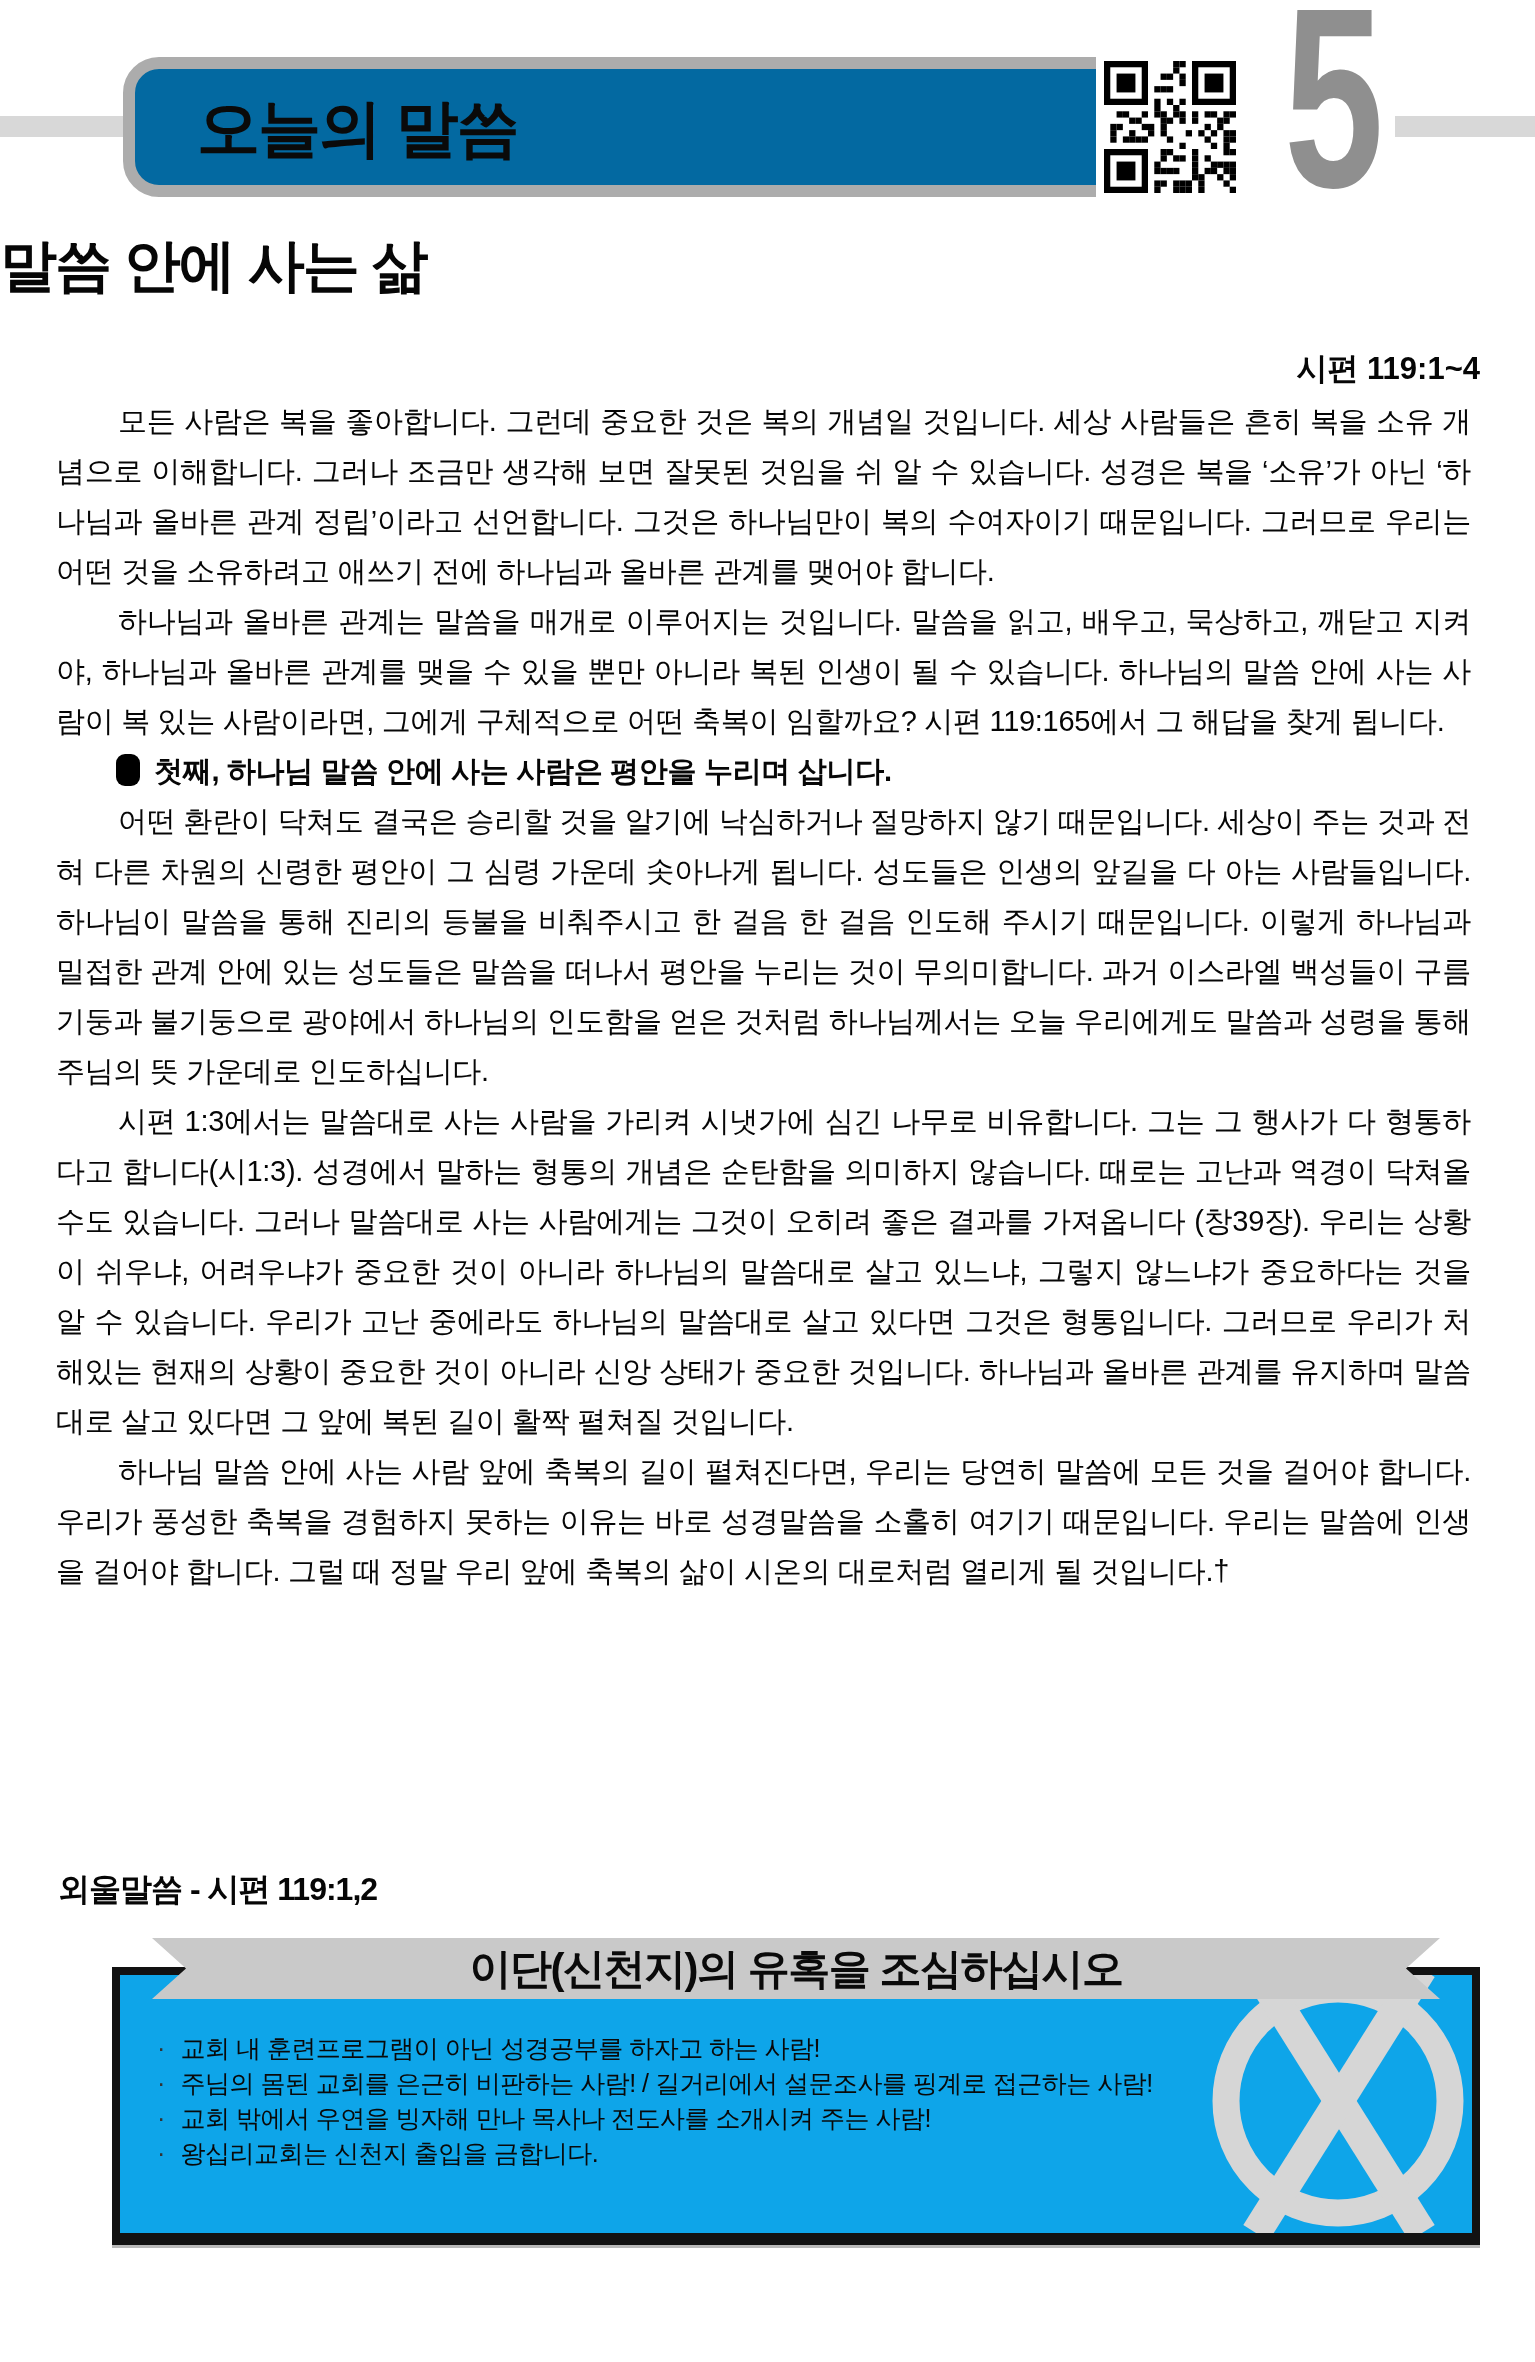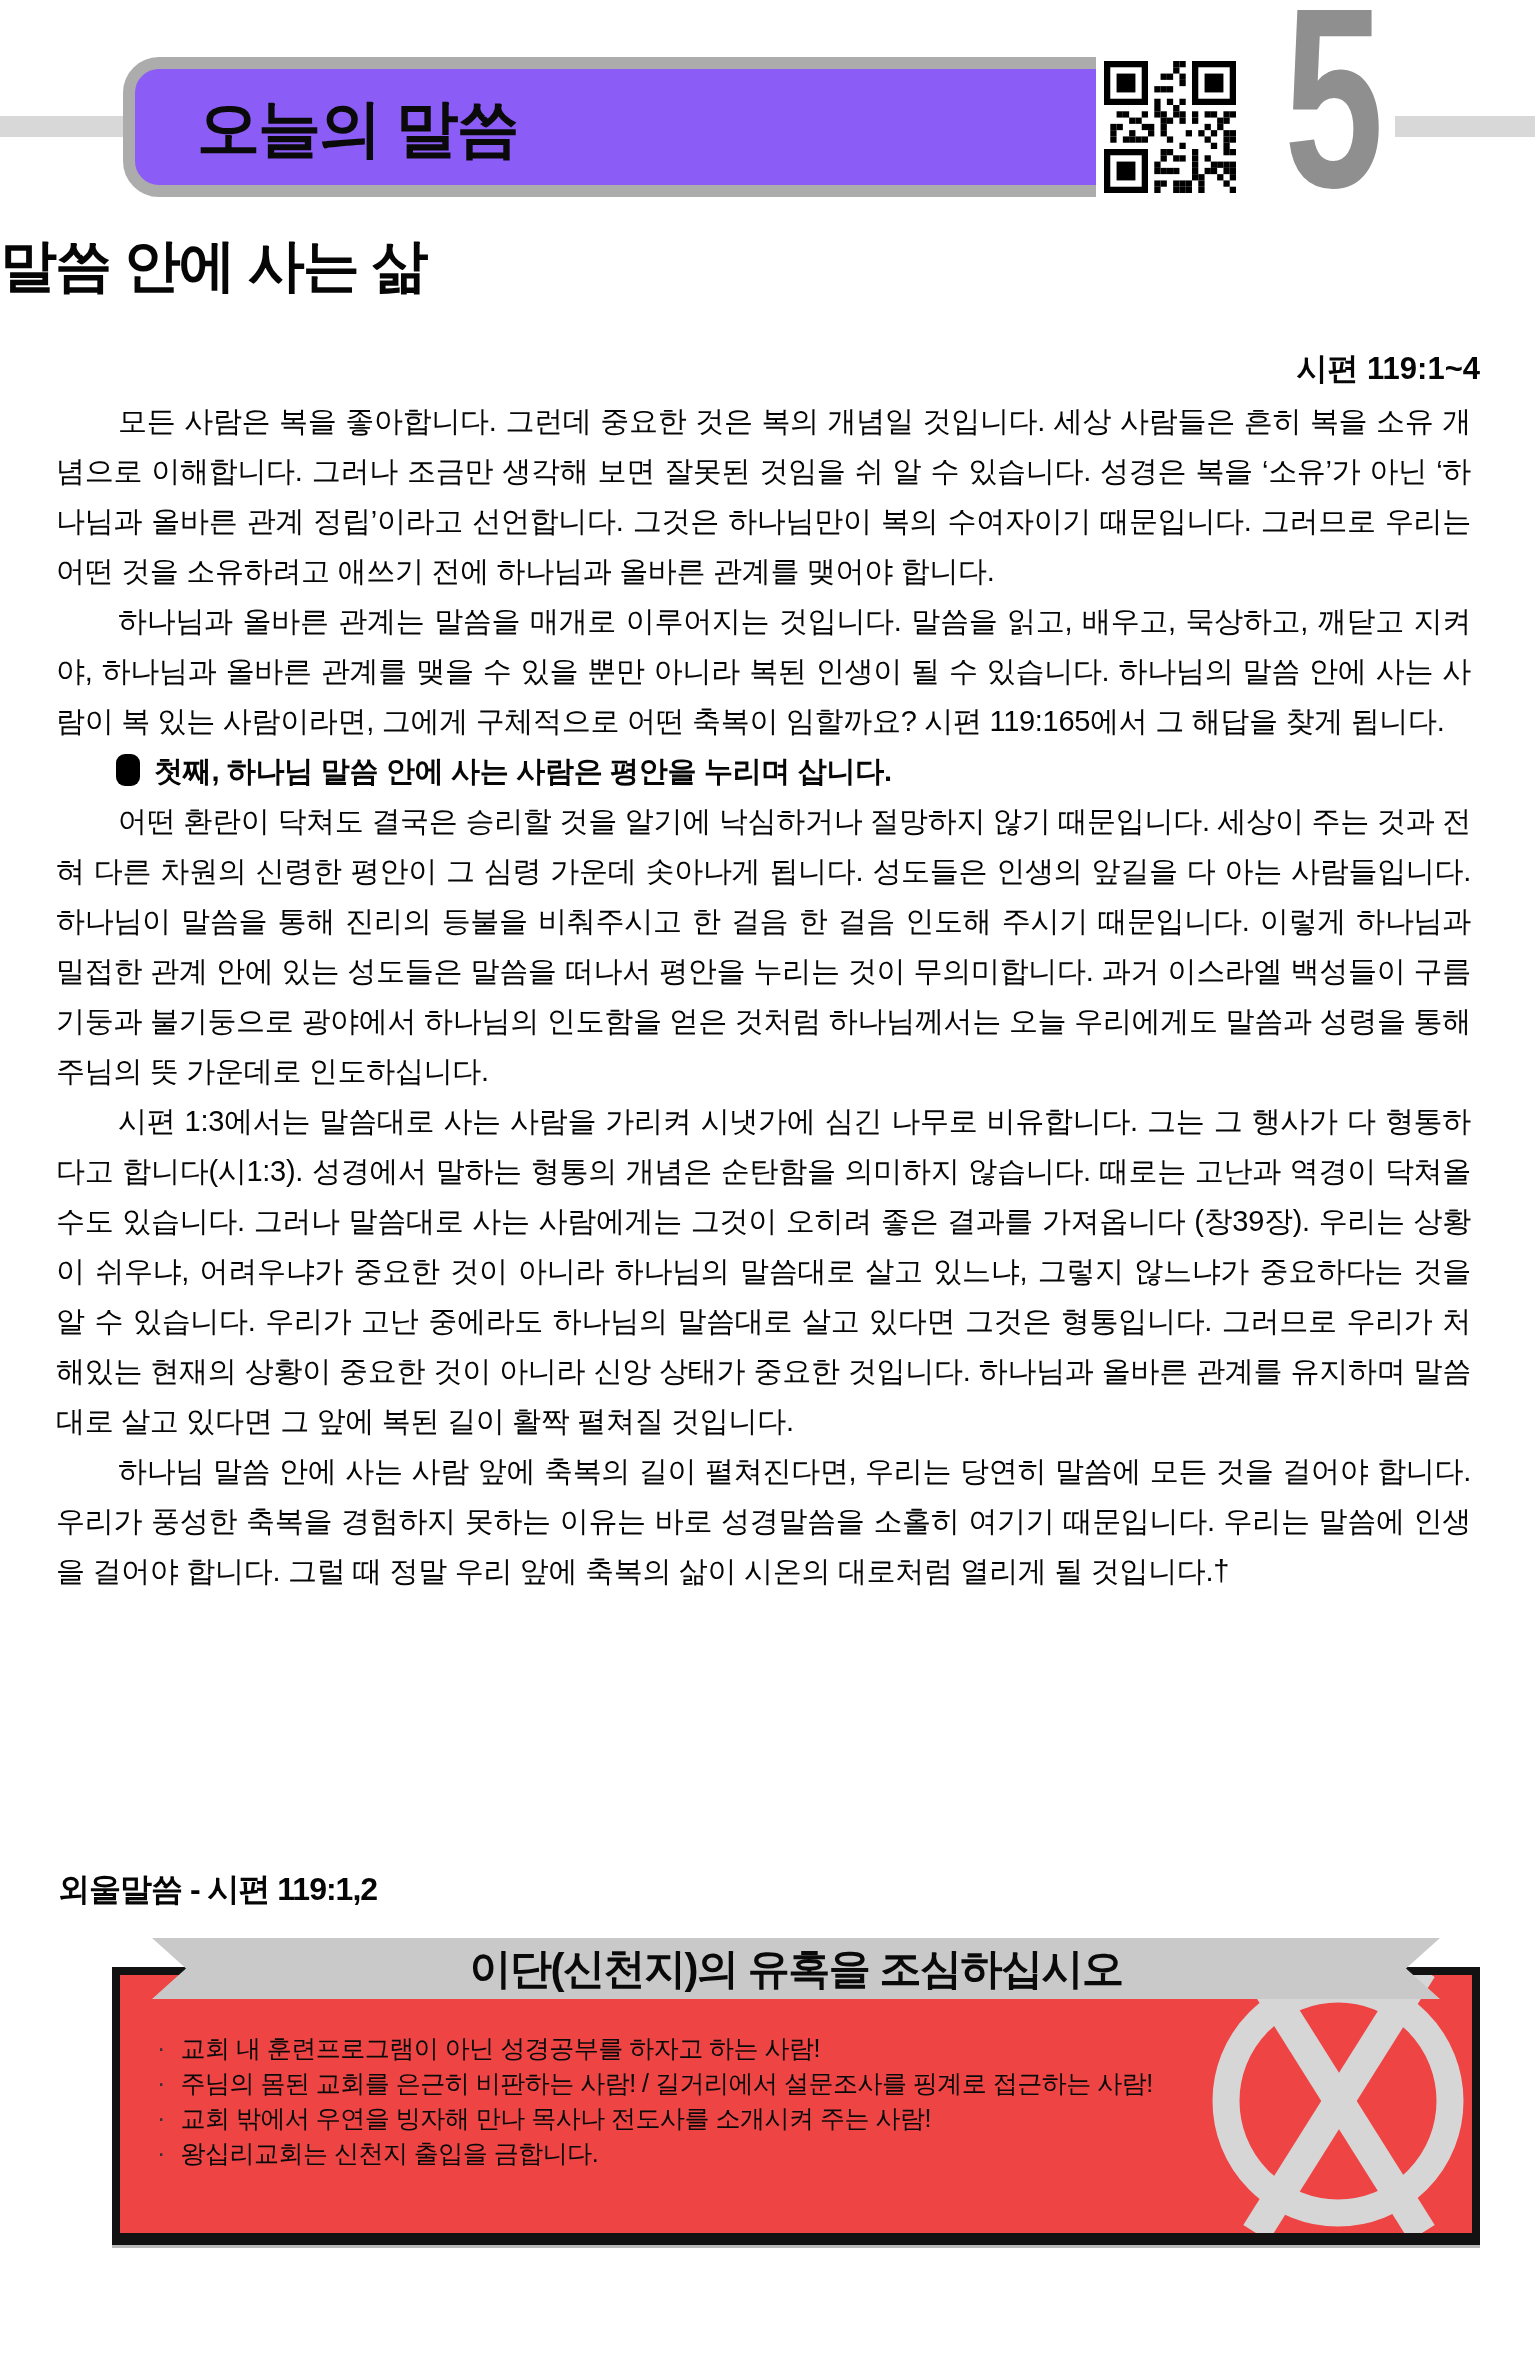--- a/index.html
+++ b/index.html
@@ -4,21 +4,21 @@
 <style>
   html,body{margin:0;padding:0;background:#ffffff;}
   .page{position:relative;width:1535px;height:2362px;background:#ffffff;overflow:hidden;
         font-family:"Liberation Sans",sans-serif;color:#060606;}
 
   
   .hdr-stripe{position:absolute;top:116px;height:21px;background:#d8d8d8;z-index:0;}
   .hdr-stripe-left{left:0;width:160px;}
   .hdr-stripe-right{right:0;width:140px;}
   .header-box{position:absolute;left:123px;top:57px;width:1092px;height:140px;
-              background:#8b5cf6;border:12px solid #acacac;border-radius:36px;
+              background:#0369a1;border:12px solid #acacac;border-radius:36px;
               box-sizing:border-box;z-index:1;}
   .header-title{position:absolute;left:62px;top:0;height:116px;line-height:118px;
                 font-size:63px;font-weight:800;letter-spacing:-2px;color:#0a0a0a;}
   .big-five{position:absolute;left:1284px;top:-30px;z-index:2;
             font-size:256px;line-height:1;font-weight:bold;color:#8f8f8f;
             transform:scaleX(0.70);transform-origin:left top;}
   .qr-strip{position:absolute;left:1096px;top:50px;width:148px;height:154px;
             background:#ffffff;z-index:3;display:flex;align-items:center;justify-content:center;}
   .qr{width:132px;height:132px;display:block;}
 
@@ -31,21 +31,21 @@
                 word-break:break-all;letter-spacing:-0.3px;}
   .article-body p{margin:0;text-indent:62px;}
   .article-body p.sect{font-weight:800;text-indent:60px;}
   .bullet{display:inline-block;width:24px;height:32px;background:#000;
           border-radius:9px;vertical-align:-5px;margin-right:14px;}
   .memory{position:absolute;left:58px;top:1868px;font-size:32px;font-weight:800;letter-spacing:-1px;}
 
   
   .warn-box{position:absolute;left:112px;top:1967px;width:1368px;height:278px;
             box-sizing:border-box;border:8px solid #121212;border-bottom-width:12px;
-            background:#ef4444;z-index:1;box-shadow:0 3px 0 #b9b9b9;overflow:hidden;}
+            background:#0ea5e9;z-index:1;box-shadow:0 3px 0 #b9b9b9;overflow:hidden;}
   .no-symbol{position:absolute;left:1080px;top:-12px;width:276px;height:276px;z-index:0;}
   .warn-list{position:relative;z-index:2;list-style:none;margin:0;
              padding:56px 0 0 28px;}
   .warn-list li{font-size:25px;line-height:35px;letter-spacing:-0.5px;color:#090909;}
   .warn-list li .dot{display:inline-block;width:26px;text-align:center;color:#333;}
   .warn-ribbon{position:absolute;left:152px;top:1938px;width:1288px;height:61px;
                background:#c9c9c9;z-index:4;text-align:center;line-height:62px;
                clip-path:polygon(0 0,100% 0,calc(100% - 34px) 50%,100% 100%,0 100%,34px 50%);}
   .warn-ribbon span{font-size:42px;font-weight:800;letter-spacing:-1.5px;color:#0a0a0a;}
 </style>

